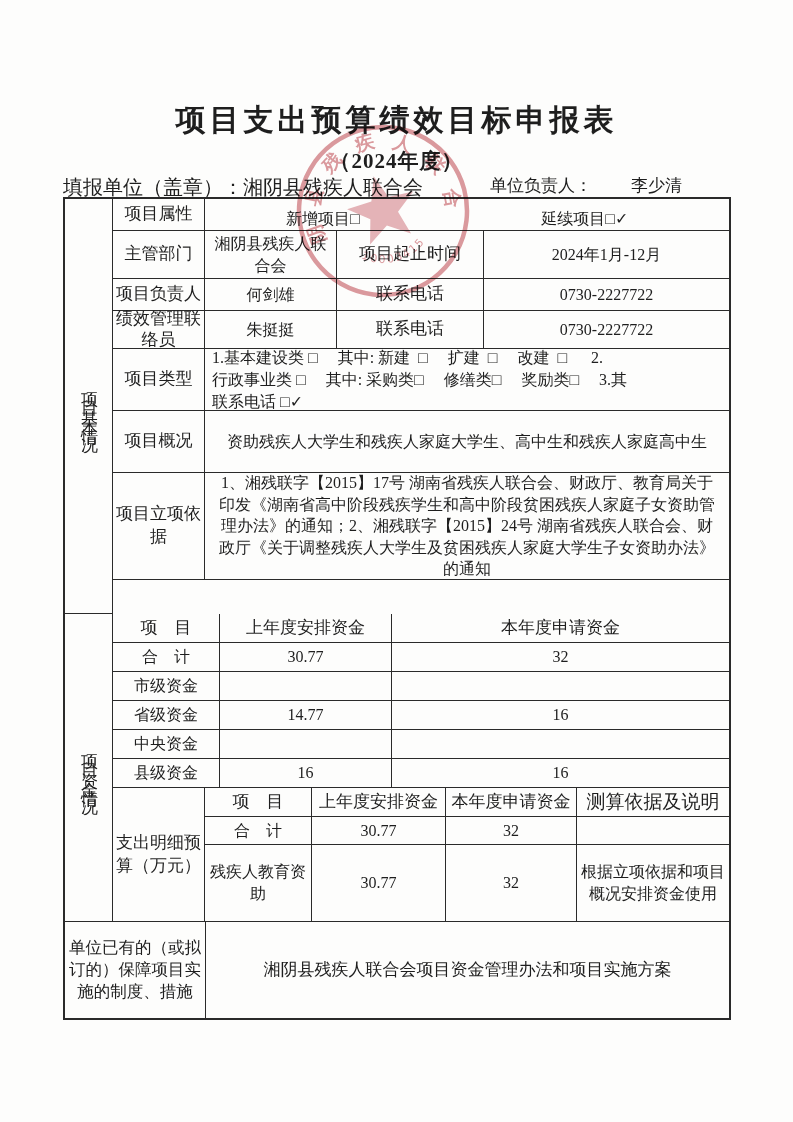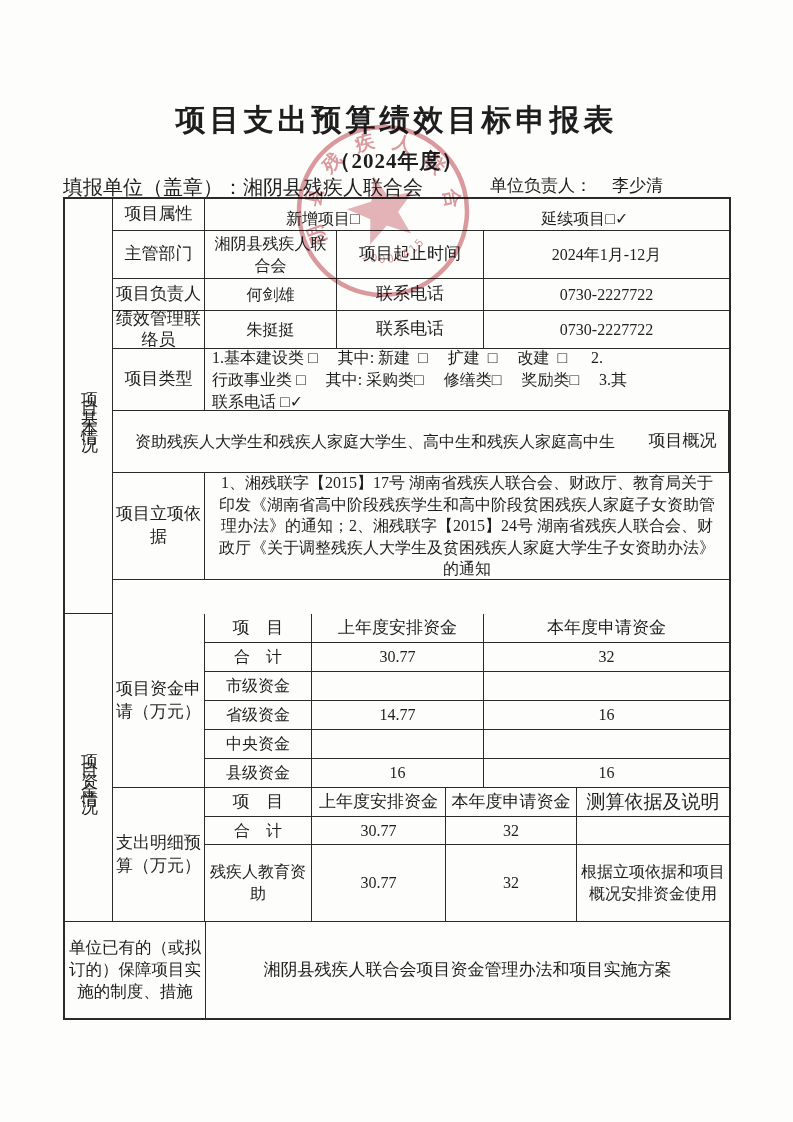--- a/index.html
+++ b/index.html
@@ -5,21 +5,21 @@
   html,body{margin:0;padding:0;background:#ffffff;}
   .page{
     position:relative;width:793px;height:1122px;background:#fdfdfc;overflow:hidden;
     font-family:"Liberation Serif","DejaVu Serif",serif;color:#1e1e1e;
   }
   .title{position:absolute;top:100px;left:0;width:100%;text-align:center;
     font-size:30px;font-weight:bold;letter-spacing:4px;}
   .subtitle{position:absolute;top:147px;left:0;width:100%;text-align:center;
     font-size:21px;font-weight:bold;letter-spacing:1px;}
   .meta-left{position:absolute;top:174px;left:63px;font-size:20px;}
-  .meta-right{position:absolute;top:174px;left:490px;font-size:17px;display:flex;gap:20px;}
+  .meta-right{position:absolute;top:174px;left:490px;font-size:17px;display:flex;gap:39px;}
 
   .tbl{position:absolute;left:63px;top:197px;width:668px;height:823px;
     border:2px solid #2a2a2a;box-sizing:border-box;font-size:16px;}
   .row{display:flex;}
   .col{display:flex;flex-direction:column;flex:1;min-width:0;}
   .cell{box-sizing:border-box;border-right:1.5px solid #2a2a2a;border-bottom:1.5px solid #2a2a2a;
     display:flex;align-items:center;justify-content:center;text-align:center;
     line-height:1.35;padding:1px 3px;min-width:0;}
   .noR{border-right:none!important;}
   .noB{border-bottom:none!important;}
@@ -112,22 +112,22 @@
         <div class="row" style="height:62px">
           <div class="cell lab w92">项目类型</div>
           <div class="cell flex1 noR typecell">
             <div class="pre">1.基本建设类 □     其中: 新建  □     扩建  □     改建  □      2.</div>
             <div class="pre">行政事业类 □     其中: 采购类□     修缮类□     奖励类□     3.其</div>
             <div class="pre">联系电话 □✓</div>
           </div>
         </div>
 
         <div class="row" style="height:62px">
+          <div class="cell lab w92">项目概况</div>
           <div class="cell flex1 noR">资助残疾人大学生和残疾人家庭大学生、高中生和残疾人家庭高中生</div>
-          <div class="cell lab w92">项目概况</div>
         </div>
 
         <div class="row" style="height:107px">
           <div class="cell lab w92">项目立项依据</div>
           <div class="cell flex1 noR basiscell">
             <div>1、湘残联字【2015】17号 湖南省残疾人联合会、财政厅、教育局关于</div>
             <div>印发《湖南省高中阶段残疾学生和高中阶段贫困残疾人家庭子女资助管</div>
             <div>理办法》的通知；2、湘残联字【2015】24号 湖南省残疾人联合会、财</div>
             <div>政厅《关于调整残疾人大学生及贫困残疾人家庭大学生子女资助办法》</div>
             <div>的通知</div>
@@ -135,21 +135,20 @@
         </div>
 
       </div>
     </div>
 
     <div class="row" style="height:308px">
       <div class="cell vlab w48">项目资金情况</div>
       <div class="col">
 
         <div class="row" style="height:174px">
-          <div class="cell lab w92">项目资金申请（万元）</div>
           <div class="col">
             <div class="row" style="height:29px">
               <div class="cell lab w107">项　目</div>
               <div class="cell lab" style="width:172px;flex:none">上年度安排资金</div>
               <div class="cell lab flex1 noR">本年度申请资金</div>
             </div>
             <div class="row" style="height:29px">
               <div class="cell w107">合　计</div>
               <div class="cell" style="width:172px;flex:none">30.77</div>
               <div class="cell flex1 noR">32</div>

